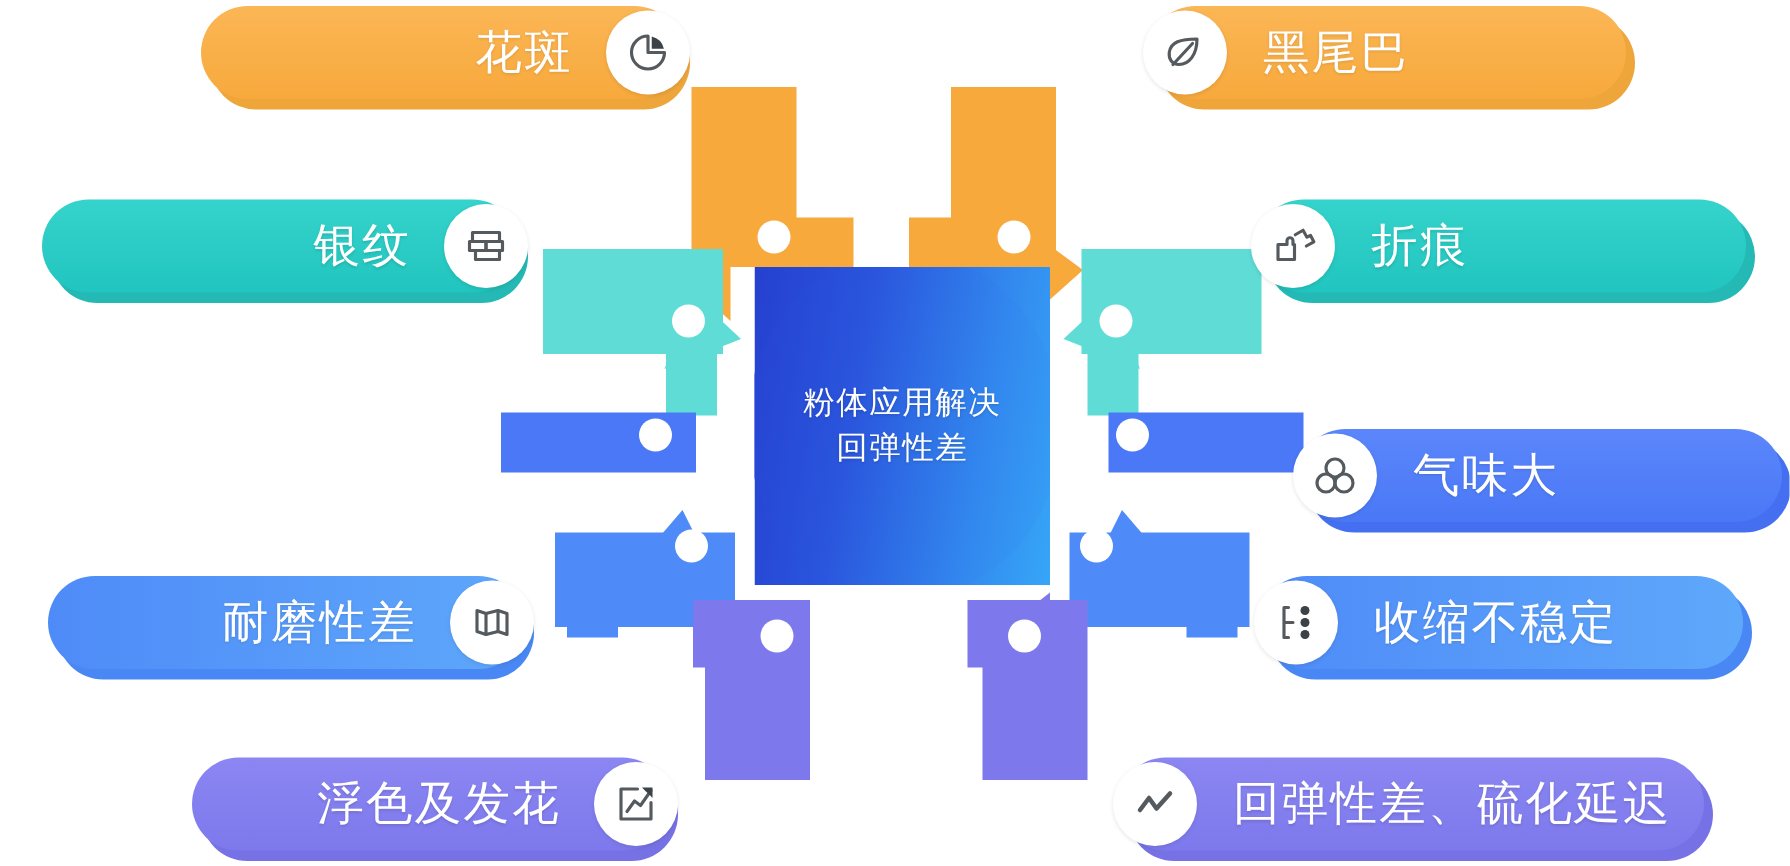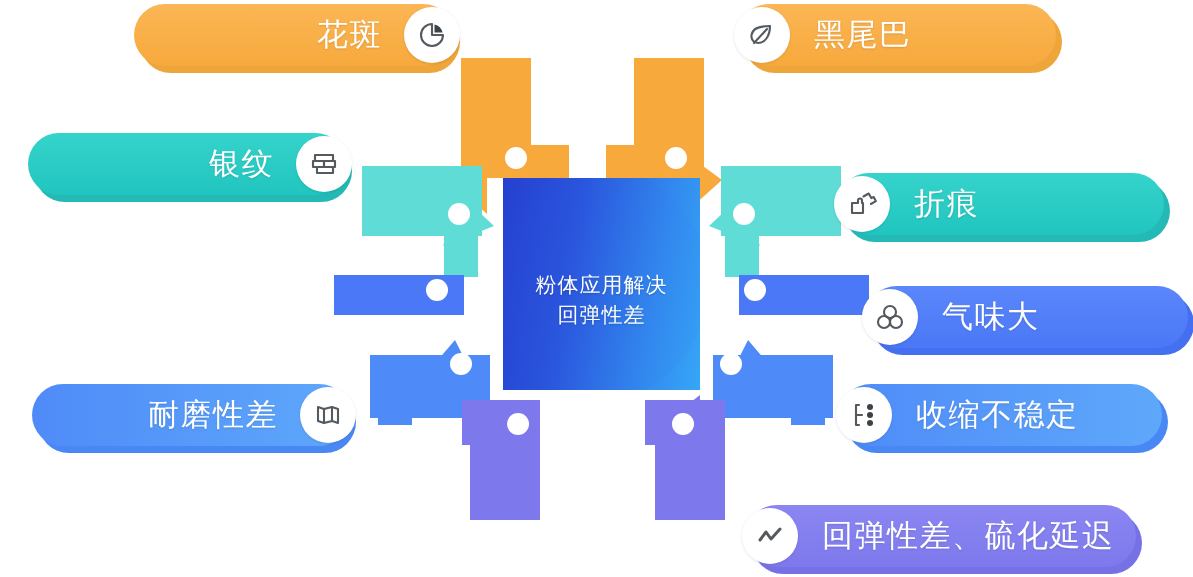--- a/index.html
+++ b/index.html
@@ -14,21 +14,21 @@
   .hub{position:absolute;left:503px;top:178px;width:197px;height:212px;z-index:3;
        overflow:hidden;}
   .hub-circle{position:absolute;left:-5px;top:-10px;width:210px;height:232px;
        border-radius:50%;
        background:linear-gradient(100deg,#2540cf 0%,#2a55dd 35%,#3287ee 72%,#36a6f7 100%);}
   .hub-square{position:absolute;left:0;top:0;width:197px;height:212px;
        background:linear-gradient(100deg,#2540cf 0%,#2a55dd 35%,#3287ee 72%,#36a6f7 100%);}
   .hub-text{position:absolute;left:0;top:0;width:197px;height:212px;
        display:flex;flex-direction:column;align-items:center;justify-content:center;
        color:#fff;font-size:21px;line-height:30px;letter-spacing:1px;text-align:center;
-       text-shadow:0 1px 2px rgba(0,0,0,.18);margin-top:16px;}
+       text-shadow:0 1px 2px rgba(0,0,0,.18);}
 
   
   .pill{position:absolute;height:62px;z-index:4;}
   .pill .shadow{position:absolute;left:6px;top:7px;right:-6px;bottom:-7px;
        border-radius:31px;opacity:.95;}
   .pill .body{position:absolute;left:0;top:0;right:0;bottom:0;border-radius:31px;}
   .pill .label{position:absolute;top:0;height:62px;display:flex;align-items:center;
        color:#ffffff;font-size:31px;letter-spacing:1.5px;white-space:nowrap;
        text-shadow:0 1px 2px rgba(0,0,0,.12);}
   .pill .badge{position:absolute;top:3px;width:56px;height:56px;border-radius:50%;
@@ -146,21 +146,21 @@
     <div class="body"></div>
     <div class="label">花斑</div>
     <div class="badge">
       <svg width="34" height="34" viewBox="0 0 34 34">
         <path class="icon-stroke" d="M17 6 A11 11 0 1 0 28 17 L17 17 Z"></path>
         <path class="icon-fill" d="M19.5 6.4 A11 11 0 0 1 27.6 14.5 L19.5 14.5 Z"></path>
       </svg>
     </div>
   </div>
 
-  <div class="pill right c-orange" style="left:738px;top:4px;width:318px;">
+  <div class="pill right c-orange" style="left:766px;top:4px;width:318px;">
     <div class="shadow"></div>
     <div class="body"></div>
     <div class="label">黑尾巴</div>
     <div class="badge">
       <svg width="34" height="34" viewBox="0 0 34 34">
         <path class="icon-stroke" d="M25 8 C25 18 20 25 13 25 C8.5 25 6 21.5 6.5 17 C7.5 10 14 8 25 8 Z"></path>
         <path class="icon-stroke" d="M22 11 L9 25"></path>
       </svg>
     </div>
   </div>
@@ -172,21 +172,21 @@
     <div class="badge">
       <svg width="34" height="34" viewBox="0 0 34 34">
         <rect class="icon-stroke" x="8" y="8" width="18" height="6"></rect>
         <rect class="icon-stroke" x="6" y="14" width="11" height="6"></rect>
         <rect class="icon-stroke" x="17" y="14" width="11" height="6"></rect>
         <rect class="icon-stroke" x="10" y="20" width="16" height="6"></rect>
       </svg>
     </div>
   </div>
 
-  <div class="pill right c-teal" style="left:838px;top:133px;width:326px;margin-top:40px;">
+  <div class="pill right c-teal" style="left:838px;top:133px;width:326px;">
     <div class="shadow"></div>
     <div class="body"></div>
     <div class="label">折痕</div>
     <div class="badge">
       <svg width="34" height="34" viewBox="0 0 34 34">
         <path class="icon-stroke" d="M7 16 h6 v-2.5 a2 2 0 1 1 4 0 V16 h1 v10 H7 Z"></path>
         <path class="icon-stroke" d="M18.5 9.5 l5.2 -3 l2.6 4.6 l2.4 -1.1 l2.2 4.2 l-5 2.8"></path>
       </svg>
     </div>
   </div>
@@ -224,20 +224,32 @@
     <div class="badge">
       <svg width="34" height="34" viewBox="0 0 34 34">
         <path class="icon-stroke" d="M12 7 h-3 a0 0 0 0 0 0 0 v20 h3 M9 17 h6"></path>
         <circle class="icon-fill" cx="23" cy="9" r="3"></circle>
         <circle class="icon-fill" cx="23" cy="17" r="3"></circle>
         <circle class="icon-fill" cx="23" cy="25" r="3"></circle>
       </svg>
     </div>
   </div>
 
+  <div class="pill left c-purple" style="left:128px;top:505px;width:318px;">
+    <div class="shadow"></div>
+    <div class="body"></div>
+    <div class="label">浮色及发花</div>
+    <div class="badge">
+      <svg width="34" height="34" viewBox="0 0 34 34">
+        <path class="icon-stroke" d="M27 16 V27 H7 V7 H18"></path>
+        <path class="icon-stroke" d="M11 22 L16 15 L20 18 L27 8"></path>
+        <path class="icon-fill" d="M21 6 H28 V13 L25.4 10.2 L23.6 8.6 Z"></path>
+      </svg>
+    </div>
+  </div>
 
   <div class="pill right c-purple" style="left:746px;top:505px;width:390px;text-align:center;">
     <div class="shadow"></div>
     <div class="body"></div>
     <div class="label">回弹性差、硫化延迟</div>
     <div class="badge">
       <svg width="34" height="34" viewBox="0 0 34 34">
         <path class="icon-stroke" style="stroke-width:3" d="M7 21 L13 13 L18 20 L27 10"></path>
       </svg>
     </div>

